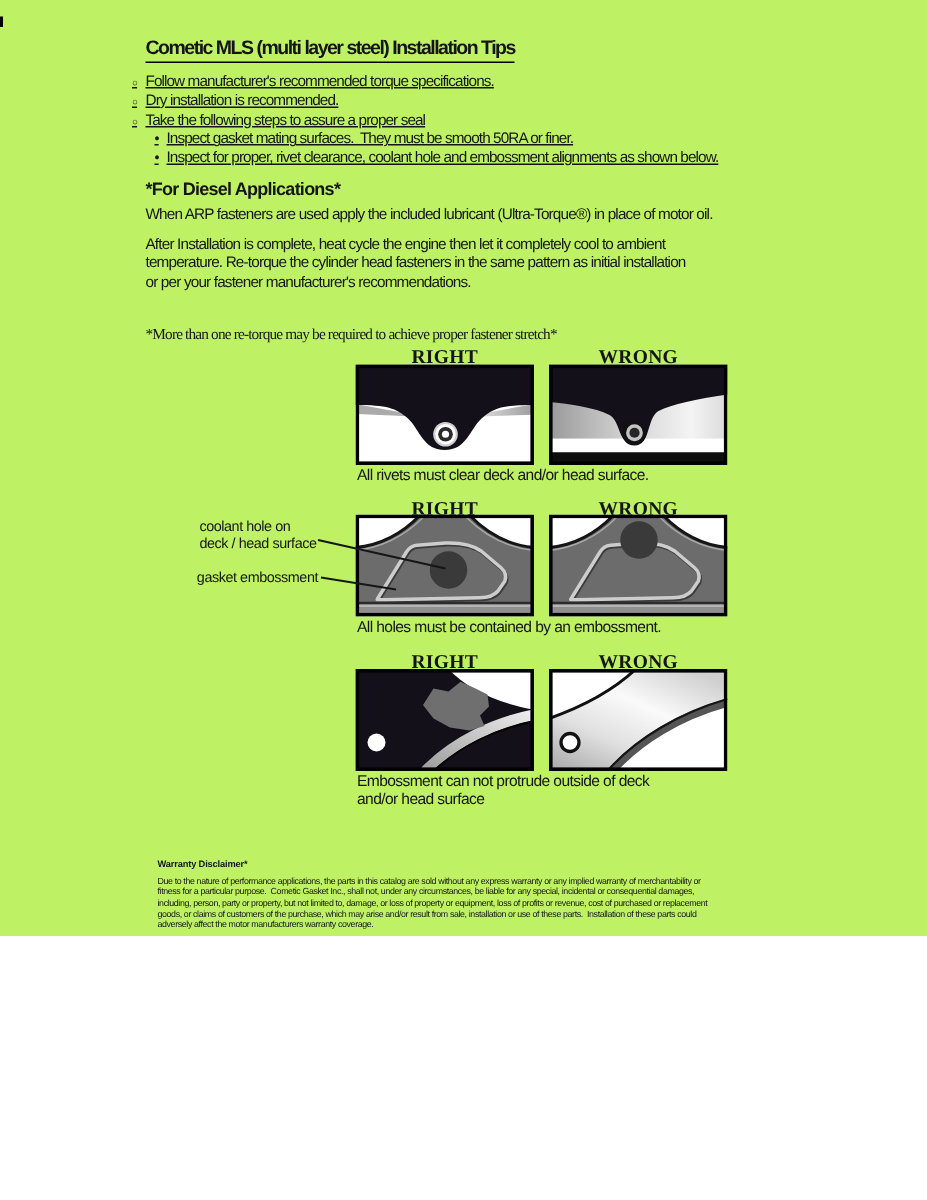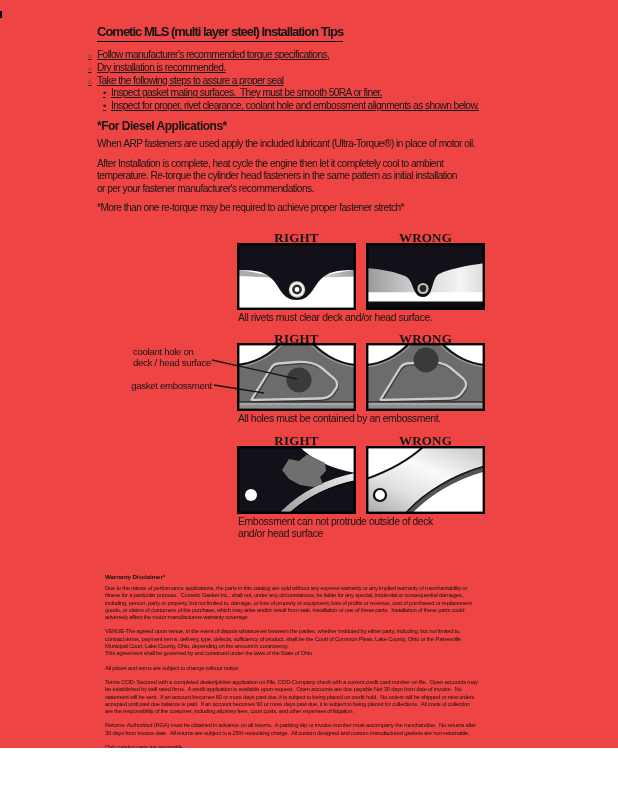--- a/index.html
+++ b/index.html
@@ -1,34 +1,34 @@
 <!DOCTYPE html>
 <html><head>
 <meta charset="utf-8">
 <style>
   html,body{margin:0;padding:0;background:#ffffff;}
-  .page{position:relative;width:618px;height:748px;background:#ef4444;overflow:hidden;
+  .page{position:relative;width:618px;height:624px;background:#bef264;overflow:hidden;
         font-family:"Liberation Sans", sans-serif;color:#151515;}
   .abs{position:absolute;}
   .pre{white-space:pre;}
   
   .title{left:97px;top:24px;font-size:13px;font-weight:700;letter-spacing:-1px;
          border-bottom:1.6px solid #000;padding-bottom:2px;}
   
   .intro{left:88px;top:49px;font-size:10.2px;letter-spacing:-0.6px;text-decoration:underline;}
   .b-row{display:flex;align-items:baseline;height:12.8px;}
   .b-row.lv2{margin-left:15px;}
   .glyph1{font-size:6.6px;width:9px;flex:0 0 9px;}
   .glyph2{font-size:9.5px;width:8px;flex:0 0 8px;}
   
   .diesel{left:97px;top:119px;}
   .d-head{font-size:12px;font-weight:700;letter-spacing:-0.5px;line-height:14px;}
   .d-par{margin-top:5px;}
   .d-par2{margin-top:7px;}
-  .d-note{margin-top:7px;}
+  .d-note{margin-top:23px;font-family:Liberation Serif, serif;}
   .body-line{font-size:10.2px;letter-spacing:-0.55px;line-height:12.6px;}
   
   .flabel{width:119px;text-align:center;font-size:13px;font-weight:700;letter-spacing:0.2px;font-family:Liberation Serif, serif;}
   .caption{font-size:10.4px;letter-spacing:-0.4px;line-height:12px;}
   .ann{font-size:9.6px;letter-spacing:-0.3px;line-height:11.2px;text-align:left;}
   .fig-box{width:119px;}
   .fig-box svg{display:block;}
   
   .warranty{left:105px;top:573px;}
   .w-head{font-size:6.2px;font-weight:700;letter-spacing:-0.1px;line-height:8px;margin-bottom:4px;}

